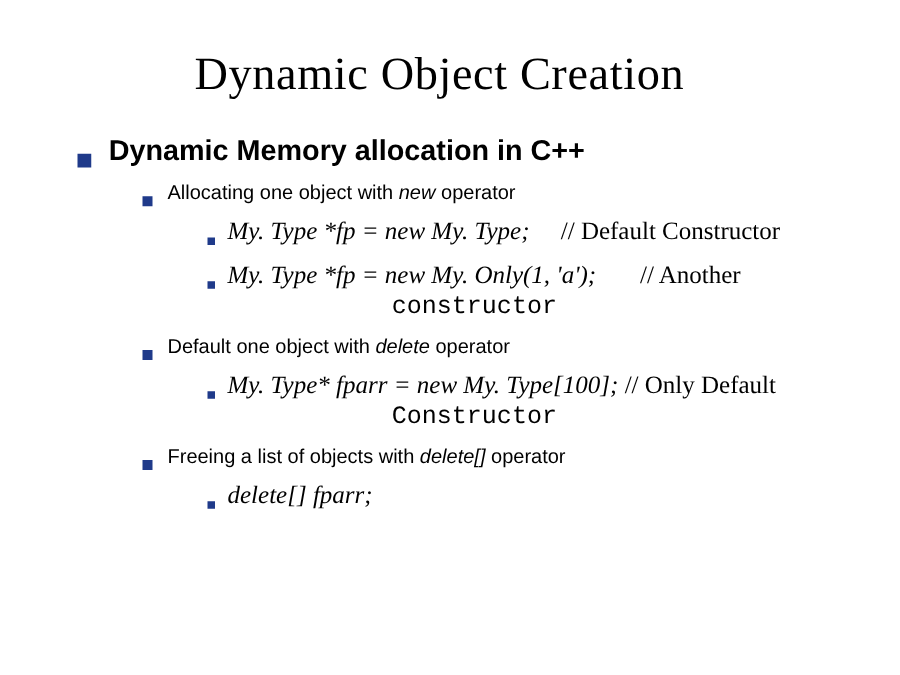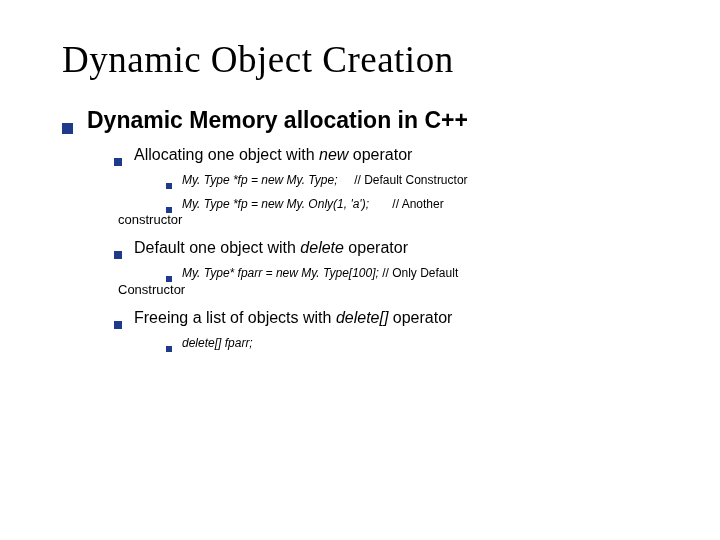--- a/index.html
+++ b/index.html
@@ -1,29 +1,29 @@
 <!DOCTYPE html>
 <html><head>
 <meta charset="utf-8">
 <style>
   * { margin: 0; padding: 0; box-sizing: border-box; }
   html, body { width: 720px; height: 540px; background: #fff; font-family: Verdana, Geneva, sans-serif; color: #000; }
-  .slide { width: 661px; height: 540px; padding: 38px 20px 20px 62px; position: relative; }
+  .slide { width: 661px; height: 540px; padding: 38px 20px 20px 62px; position: relative; text-align: center; }
   .title { font-family: "Times New Roman", Times, serif; font-size: 37px; font-weight: 400; letter-spacing: 0.5px; margin-bottom: 26px; }
   .lvl1 { display: flex; align-items: baseline; margin-bottom: 10px; }
   .lvl2 { display: flex; align-items: baseline; margin-left: 52px; margin-top: 12px; }
   .lvl3 { display: flex; align-items: baseline; margin-left: 104px; margin-top: 8px; }
   .bullet { width: 11px; height: 11px; background: #1f3a8a; flex: 0 0 auto; margin-right: 14px; position: relative; top: 6px; }
   .bullet-sm { width: 8px; height: 8px; background: #1f3a8a; flex: 0 0 auto; margin-right: 12px; position: relative; top: 6px; }
   .bullet-xs { width: 6px; height: 6px; background: #1f3a8a; flex: 0 0 auto; margin-right: 10px; position: relative; top: 5px; }
   .t1 { font-family: Verdana, sans-serif; font-size: 23px; font-weight: bold; }
   .t2 { font-family: Verdana, sans-serif; font-size: 16px; }
-  .t3 { font-family: Liberation Sans, sans-serif; font-size: 12px; line-height: 1.35; }
+  .t3 { font-family: Liberation Serif, serif; font-size: 20px; line-height: 1.35; }
   .italic-kw { font-style: italic; }
-  .continuation { margin-left: 56px; font-family: Liberation Sans, sans-serif; font-size: 13px; }
+  .continuation { margin-left: 56px; font-family: Liberation Mono, monospace; font-size: 20px; }
 </style>
 </head>
 <body>
 
 <div class="slide">
 
   <div class="title">Dynamic Object Creation</div>
 
   <div class="lvl1">
     <span class="bullet"></span>

